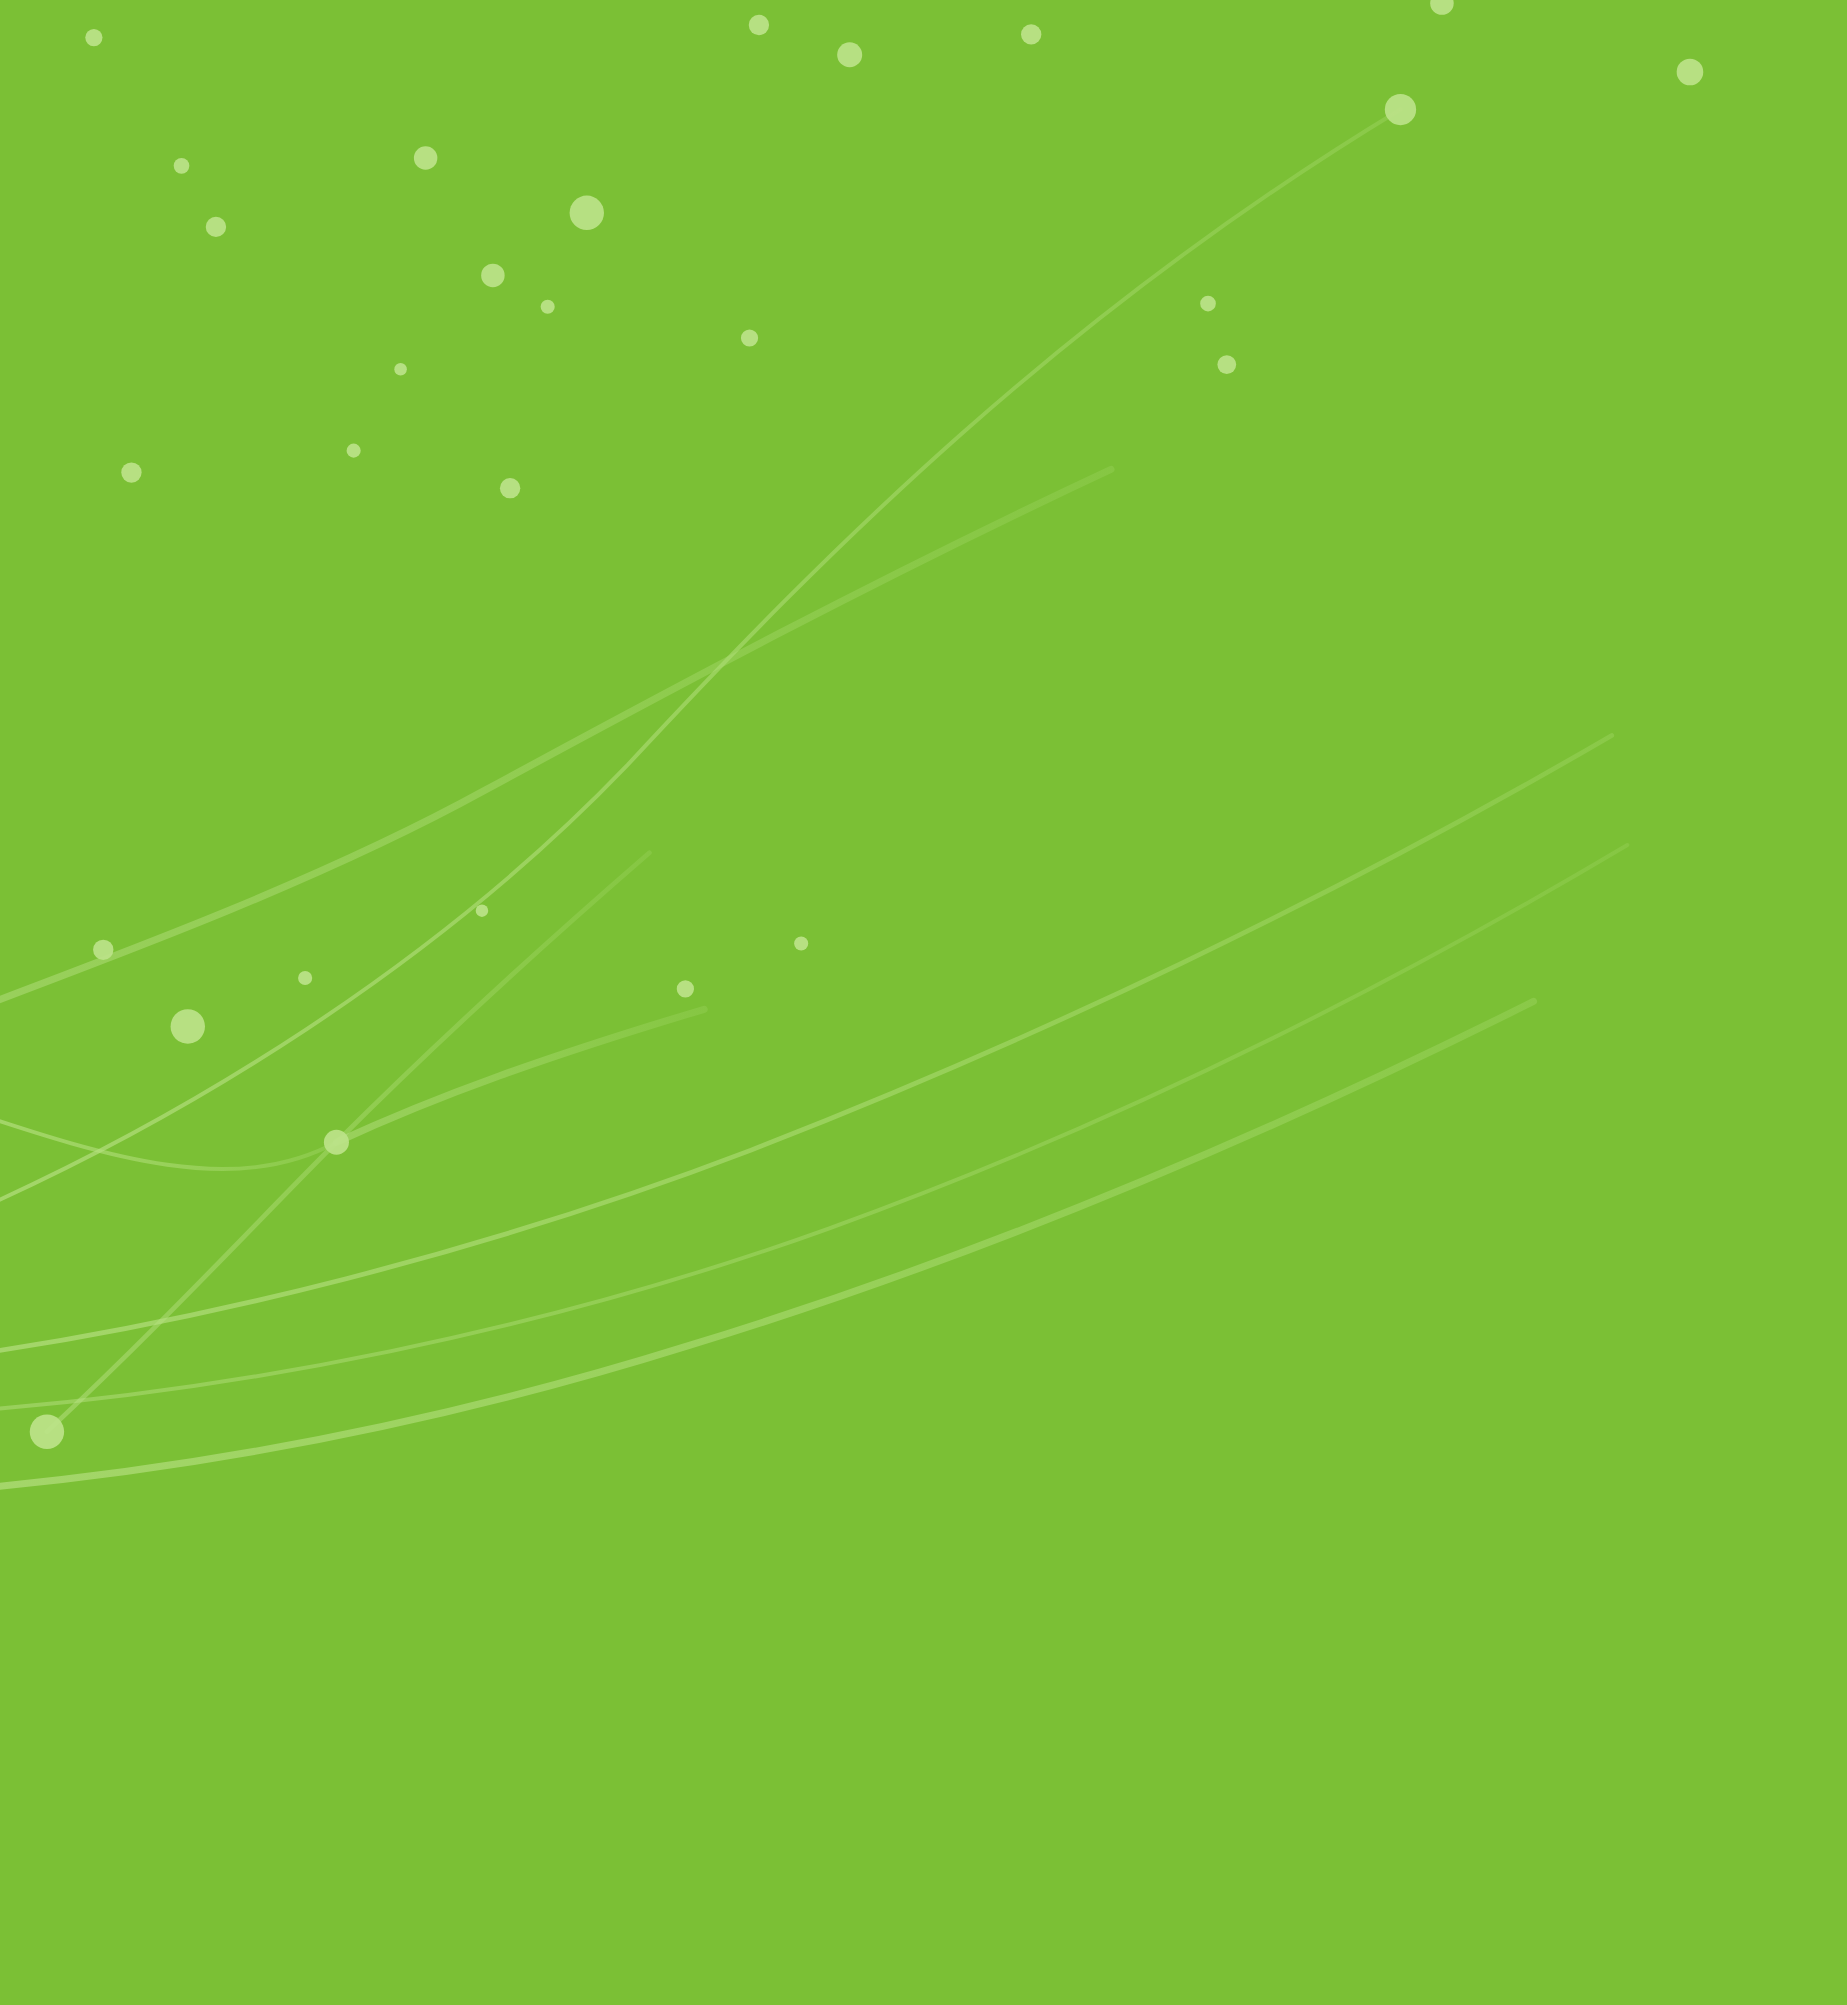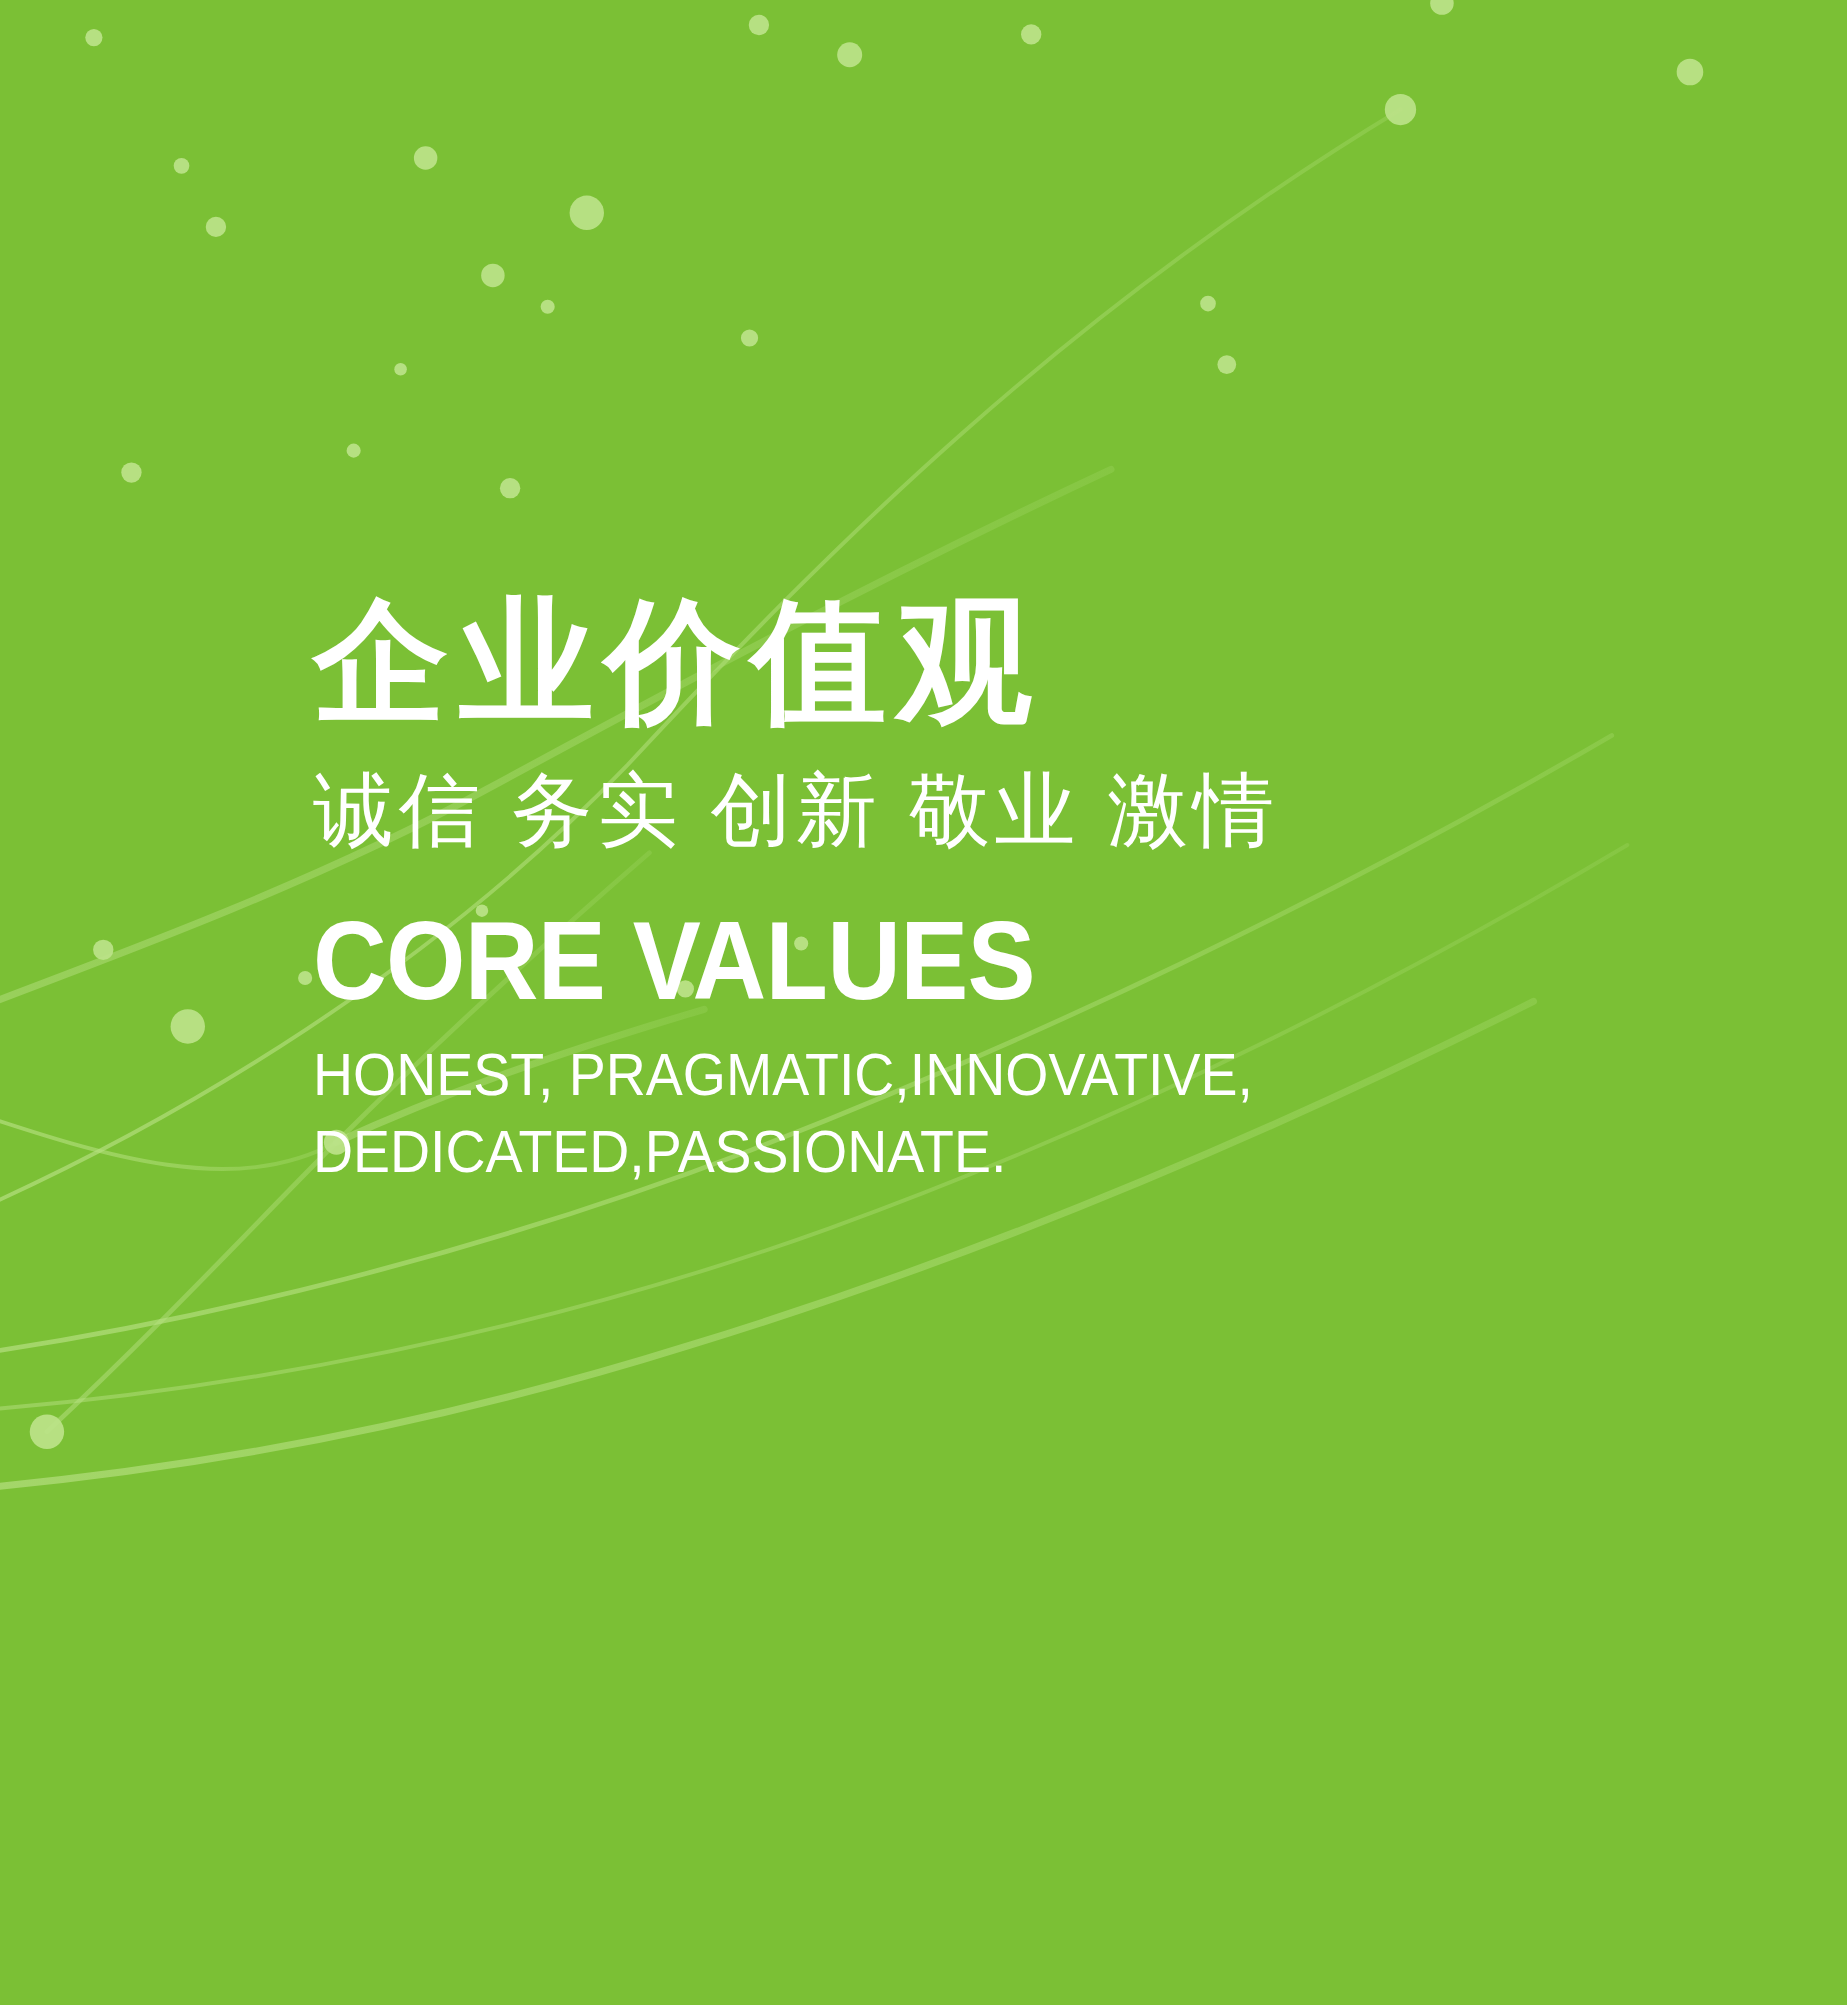--- a/index.html
+++ b/index.html
@@ -135,28 +135,14 @@
         <circle cx="430" cy="1460" r="16"></circle>
         <circle cx="60" cy="1830" r="22"></circle>
         <circle cx="132" cy="1214" r="13"></circle>
         <circle cx="876" cy="1264" r="11"></circle>
         <circle cx="1024" cy="1206" r="9"></circle>
         <circle cx="616" cy="1164" r="8"></circle>
         <circle cx="390" cy="1250" r="9"></circle>
       </g>
   </svg>
 
-  <div class="content">
-
-    <h1 class="title-cn">企业价值观</h1>
-
-    <h2 class="subtitle-cn">诚信  务实  创新  敬业  激情</h2>
-
-    <h3 class="title-en">CORE VALUES</h3>
-
-    <p class="subtitle-en">
-      <span class="line">HONEST, PRAGMATIC,INNOVATIVE,</span>
-      <span class="line">DEDICATED,PASSIONATE.</span>
-    </p>
-
-  </div>
 </div>
 
 
 </body></html>

